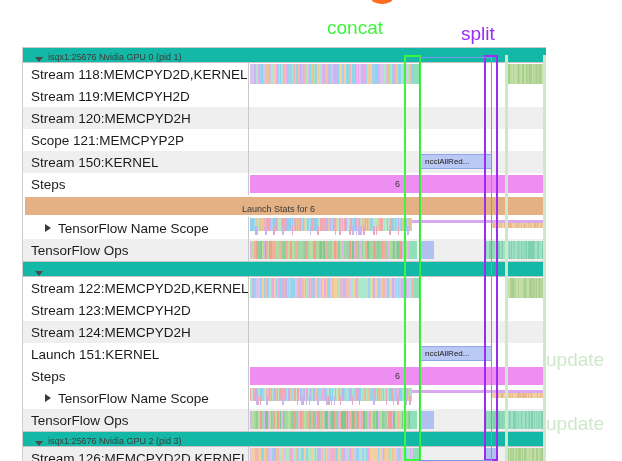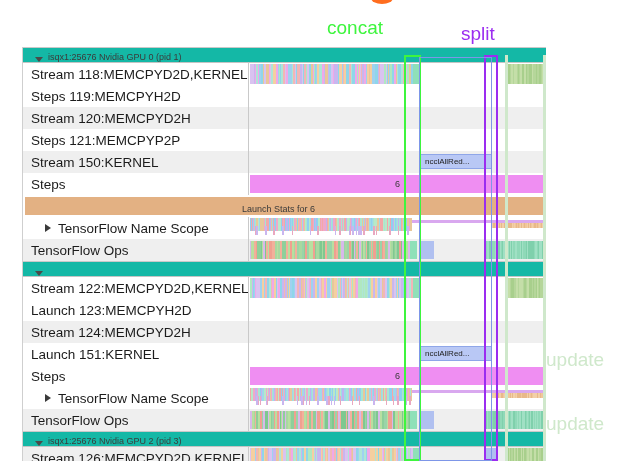--- a/index.html
+++ b/index.html
@@ -180,33 +180,33 @@
           <span>Stream 118:MEMCPYD2D,KERNEL,ME</span>
         </div>
         <div class="trk">
           <div class="stripes" style="left: 0.3367%; width: 54.8822%; top: 1px; bottom: 1px; background: linear-gradient(90deg, rgb(217, 195, 240) 0%, rgb(217, 195, 240) 1.21%, rgb(217, 195, 240) 1.21%, rgb(217, 195, 240) 2.31%, rgb(201, 182, 239) 2.31%, rgb(201, 182, 239) 2.78%, rgb(240, 168, 232) 2.78%, rgb(240, 168, 232) 3.51%, rgb(174, 230, 214) 3.51%, rgb(174, 230, 214) 4.68%, rgb(240, 168, 232) 4.68%, rgb(240, 168, 232) 5.74%, rgb(159, 210, 240) 5.74%, rgb(159, 210, 240) 7.01%, rgb(143, 214, 234) 7.01%, rgb(143, 214, 234) 7.99%, rgb(232, 199, 154) 7.99%, rgb(232, 199, 154) 8.65%, rgb(217, 195, 240) 8.65%, rgb(217, 195, 240) 9.64%, rgb(232, 199, 154) 9.64%, rgb(232, 199, 154) 10.34%, rgb(232, 199, 154) 10.34%, rgb(232, 199, 154) 11.56%, rgb(240, 168, 232) 11.56%, rgb(240, 168, 232) 12.17%, rgb(217, 195, 240) 12.17%, rgb(217, 195, 240) 12.81%, rgb(174, 230, 214) 12.81%, rgb(174, 230, 214) 14.06%, rgb(245, 207, 160) 14.06%, rgb(245, 207, 160) 14.95%, rgb(245, 207, 160) 14.95%, rgb(245, 207, 160) 15.79%, rgb(240, 168, 232) 15.79%, rgb(240, 168, 232) 16.94%, rgb(159, 210, 240) 16.94%, rgb(159, 210, 240) 17.72%, rgb(176, 232, 192) 17.72%, rgb(176, 232, 192) 18.53%, rgb(143, 214, 234) 18.53%, rgb(143, 214, 234) 19.01%, rgb(174, 230, 214) 19.01%, rgb(174, 230, 214) 20.11%, rgb(242, 182, 182) 20.11%, rgb(242, 182, 182) 21.33%, rgb(217, 195, 240) 21.33%, rgb(217, 195, 240) 21.85%, rgb(240, 168, 232) 21.85%, rgb(240, 168, 232) 23.16%, rgb(159, 210, 240) 23.16%, rgb(159, 210, 240) 23.66%, rgb(159, 210, 240) 23.66%, rgb(159, 210, 240) 24.93%, rgb(159, 210, 240) 24.93%, rgb(159, 210, 240) 25.62%, rgb(174, 230, 214) 25.62%, rgb(174, 230, 214) 26.25%, rgb(242, 182, 182) 26.25%, rgb(242, 182, 182) 27.32%, rgb(217, 195, 240) 27.32%, rgb(217, 195, 240) 27.96%, rgb(143, 214, 234) 27.96%, rgb(143, 214, 234) 28.87%, rgb(242, 182, 182) 28.87%, rgb(242, 182, 182) 29.7%, rgb(242, 182, 182) 29.7%, rgb(242, 182, 182) 30.92%, rgb(201, 182, 239) 30.92%, rgb(201, 182, 239) 31.78%, rgb(217, 195, 240) 31.78%, rgb(217, 195, 240) 32.6%, rgb(143, 214, 234) 32.6%, rgb(143, 214, 234) 33.17%, rgb(242, 182, 182) 33.17%, rgb(242, 182, 182) 33.86%, rgb(242, 182, 182) 33.86%, rgb(242, 182, 182) 34.33%, rgb(176, 232, 192) 34.33%, rgb(176, 232, 192) 35.08%, rgb(217, 195, 240) 35.08%, rgb(217, 195, 240) 36.35%, rgb(143, 214, 234) 36.35%, rgb(143, 214, 234) 37.35%, rgb(232, 199, 154) 37.35%, rgb(232, 199, 154) 38.66%, rgb(240, 168, 232) 38.66%, rgb(240, 168, 232) 39.49%, rgb(176, 232, 192) 39.49%, rgb(176, 232, 192) 40.04%, rgb(143, 214, 234) 40.04%, rgb(143, 214, 234) 40.56%, rgb(159, 210, 240) 40.56%, rgb(159, 210, 240) 41.16%, rgb(245, 207, 160) 41.16%, rgb(245, 207, 160) 42.56%, rgb(174, 230, 214) 42.56%, rgb(174, 230, 214) 43.09%, rgb(174, 230, 214) 43.09%, rgb(174, 230, 214) 44.4%, rgb(240, 168, 232) 44.4%, rgb(240, 168, 232) 45.32%, rgb(201, 182, 239) 45.32%, rgb(201, 182, 239) 46.3%, rgb(232, 199, 154) 46.3%, rgb(232, 199, 154) 47.61%, rgb(201, 182, 239) 47.61%, rgb(201, 182, 239) 48.5%, rgb(159, 210, 240) 48.5%, rgb(159, 210, 240) 49.83%, rgb(217, 195, 240) 49.83%, rgb(217, 195, 240) 51.08%, rgb(240, 168, 232) 51.08%, rgb(240, 168, 232) 51.61%, rgb(201, 182, 239) 51.61%, rgb(201, 182, 239) 53.01%, rgb(201, 182, 239) 53.01%, rgb(201, 182, 239) 54.14%, rgb(143, 214, 234) 54.14%, rgb(143, 214, 234) 54.85%, rgb(245, 207, 160) 54.85%, rgb(245, 207, 160) 56.17%, rgb(159, 210, 240) 56.17%, rgb(159, 210, 240) 57.13%, rgb(242, 182, 182) 57.13%, rgb(242, 182, 182) 57.93%, rgb(245, 207, 160) 57.93%, rgb(245, 207, 160) 58.77%, rgb(143, 214, 234) 58.77%, rgb(143, 214, 234) 59.82%, rgb(143, 214, 234) 59.82%, rgb(143, 214, 234) 60.49%, rgb(242, 182, 182) 60.49%, rgb(242, 182, 182) 61.69%, rgb(174, 230, 214) 61.69%, rgb(174, 230, 214) 62.83%, rgb(143, 214, 234) 62.83%, rgb(143, 214, 234) 64.15%, rgb(240, 168, 232) 64.15%, rgb(240, 168, 232) 65.39%, rgb(176, 232, 192) 65.39%, rgb(176, 232, 192) 66.06%, rgb(240, 168, 232) 66.06%, rgb(240, 168, 232) 66.77%, rgb(245, 207, 160) 66.77%, rgb(245, 207, 160) 67.6%, rgb(217, 195, 240) 67.6%, rgb(217, 195, 240) 68.28%, rgb(242, 182, 182) 68.28%, rgb(242, 182, 182) 68.76%, rgb(201, 182, 239) 68.76%, rgb(201, 182, 239) 70.07%, rgb(240, 168, 232) 70.07%, rgb(240, 168, 232) 70.97%, rgb(159, 210, 240) 70.97%, rgb(159, 210, 240) 71.93%, rgb(245, 207, 160) 71.93%, rgb(245, 207, 160) 73.14%, rgb(232, 199, 154) 73.14%, rgb(232, 199, 154) 73.72%, rgb(245, 207, 160) 73.72%, rgb(245, 207, 160) 75.01%, rgb(159, 210, 240) 75.01%, rgb(159, 210, 240) 76.39%, rgb(232, 199, 154) 76.39%, rgb(232, 199, 154) 76.88%, rgb(143, 214, 234) 76.88%, rgb(143, 214, 234) 77.51%, rgb(143, 214, 234) 77.51%, rgb(143, 214, 234) 78.29%, rgb(201, 182, 239) 78.29%, rgb(201, 182, 239) 78.94%, rgb(242, 182, 182) 78.94%, rgb(242, 182, 182) 79.67%, rgb(217, 195, 240) 79.67%, rgb(217, 195, 240) 80.98%, rgb(217, 195, 240) 80.98%, rgb(217, 195, 240) 82.21%, rgb(176, 232, 192) 82.21%, rgb(176, 232, 192) 83.21%, rgb(217, 195, 240) 83.21%, rgb(217, 195, 240) 84.01%, rgb(143, 214, 234) 84.01%, rgb(143, 214, 234) 84.8%, rgb(232, 199, 154) 84.8%, rgb(232, 199, 154) 85.35%, rgb(159, 210, 240) 85.35%, rgb(159, 210, 240) 85.94%, rgb(176, 232, 192) 85.94%, rgb(176, 232, 192) 87.31%, rgb(143, 214, 234) 87.31%, rgb(143, 214, 234) 88.45%, rgb(240, 168, 232) 88.45%, rgb(240, 168, 232) 89.38%, rgb(232, 199, 154) 89.38%, rgb(232, 199, 154) 90.1%, rgb(174, 230, 214) 90.1%, rgb(174, 230, 214) 90.65%, rgb(143, 214, 234) 90.65%, rgb(143, 214, 234) 91.28%, rgb(143, 214, 234) 91.28%, rgb(143, 214, 234) 92.58%, rgb(174, 230, 214) 92.58%, rgb(174, 230, 214) 93.59%, rgb(242, 182, 182) 93.59%, rgb(242, 182, 182) 94.72%, rgb(174, 230, 214) 94.72%, rgb(174, 230, 214) 95.34%, rgb(217, 195, 240) 95.34%, rgb(217, 195, 240) 96.34%, rgb(176, 232, 192) 96.34%, rgb(176, 232, 192) 97.59%, rgb(232, 199, 154) 97.59%, rgb(232, 199, 154) 98.74%, rgb(143, 214, 234) 98.74%, rgb(143, 214, 234) 99.2%, rgb(201, 182, 239) 99.2%, rgb(201, 182, 239) 99.68%, rgb(143, 214, 234) 99.68%, rgb(143, 214, 234) 100%);"></div>
           <div class="bar" style="left: 55.2189%; width: 2.3569%; background: rgb(143, 224, 184); top: 1px; bottom: auto; height: 20px;"></div>
           <div class="stripes" style="left: 86.8687%; width: 13.1313%; top: 1px; bottom: 1px; background: linear-gradient(90deg, rgb(181, 214, 154) 0%, rgb(181, 214, 154) 1.59%, rgb(181, 214, 154) 1.59%, rgb(181, 214, 154) 2.76%, rgb(168, 207, 140) 2.76%, rgb(168, 207, 140) 3.6%, rgb(168, 207, 140) 3.6%, rgb(168, 207, 140) 4.9%, rgb(181, 214, 154) 4.9%, rgb(181, 214, 154) 5.95%, rgb(168, 207, 140) 5.95%, rgb(168, 207, 140) 6.64%, rgb(168, 207, 140) 6.64%, rgb(168, 207, 140) 7.89%, rgb(168, 207, 140) 7.89%, rgb(168, 207, 140) 8.94%, rgb(181, 214, 154) 8.94%, rgb(181, 214, 154) 9.77%, rgb(168, 207, 140) 9.77%, rgb(168, 207, 140) 10.42%, rgb(196, 222, 168) 10.42%, rgb(196, 222, 168) 11.96%, rgb(196, 222, 168) 11.96%, rgb(196, 222, 168) 13.19%, rgb(196, 222, 168) 13.19%, rgb(196, 222, 168) 14.71%, rgb(196, 222, 168) 14.71%, rgb(196, 222, 168) 16.15%, rgb(181, 214, 154) 16.15%, rgb(181, 214, 154) 17.48%, rgb(196, 222, 168) 17.48%, rgb(196, 222, 168) 18.27%, rgb(196, 222, 168) 18.27%, rgb(196, 222, 168) 19.82%, rgb(181, 214, 154) 19.82%, rgb(181, 214, 154) 21.09%, rgb(196, 222, 168) 21.09%, rgb(196, 222, 168) 22.44%, rgb(168, 207, 140) 22.44%, rgb(168, 207, 140) 23.83%, rgb(196, 222, 168) 23.83%, rgb(196, 222, 168) 25.18%, rgb(196, 222, 168) 25.18%, rgb(196, 222, 168) 26.22%, rgb(181, 214, 154) 26.22%, rgb(181, 214, 154) 26.95%, rgb(168, 207, 140) 26.95%, rgb(168, 207, 140) 28.35%, rgb(168, 207, 140) 28.35%, rgb(168, 207, 140) 29.83%, rgb(168, 207, 140) 29.83%, rgb(168, 207, 140) 31.2%, rgb(181, 214, 154) 31.2%, rgb(181, 214, 154) 32.34%, rgb(181, 214, 154) 32.34%, rgb(181, 214, 154) 33.31%, rgb(196, 222, 168) 33.31%, rgb(196, 222, 168) 34.74%, rgb(168, 207, 140) 34.74%, rgb(168, 207, 140) 35.8%, rgb(181, 214, 154) 35.8%, rgb(181, 214, 154) 37.04%, rgb(196, 222, 168) 37.04%, rgb(196, 222, 168) 37.88%, rgb(168, 207, 140) 37.88%, rgb(168, 207, 140) 39.13%, rgb(168, 207, 140) 39.13%, rgb(168, 207, 140) 40.7%, rgb(181, 214, 154) 40.7%, rgb(181, 214, 154) 41.6%, rgb(168, 207, 140) 41.6%, rgb(168, 207, 140) 42.68%, rgb(168, 207, 140) 42.68%, rgb(168, 207, 140) 43.73%, rgb(196, 222, 168) 43.73%, rgb(196, 222, 168) 45.26%, rgb(181, 214, 154) 45.26%, rgb(181, 214, 154) 45.86%, rgb(168, 207, 140) 45.86%, rgb(168, 207, 140) 47.03%, rgb(196, 222, 168) 47.03%, rgb(196, 222, 168) 48.54%, rgb(168, 207, 140) 48.54%, rgb(168, 207, 140) 49.58%, rgb(168, 207, 140) 49.58%, rgb(168, 207, 140) 51.09%, rgb(168, 207, 140) 51.09%, rgb(168, 207, 140) 52.32%, rgb(181, 214, 154) 52.32%, rgb(181, 214, 154) 53.07%, rgb(168, 207, 140) 53.07%, rgb(168, 207, 140) 54.28%, rgb(181, 214, 154) 54.28%, rgb(181, 214, 154) 55.83%, rgb(168, 207, 140) 55.83%, rgb(168, 207, 140) 57.34%, rgb(168, 207, 140) 57.34%, rgb(168, 207, 140) 58.04%, rgb(181, 214, 154) 58.04%, rgb(181, 214, 154) 59.35%, rgb(196, 222, 168) 59.35%, rgb(196, 222, 168) 59.98%, rgb(168, 207, 140) 59.98%, rgb(168, 207, 140) 61.41%, rgb(168, 207, 140) 61.41%, rgb(168, 207, 140) 62.84%, rgb(196, 222, 168) 62.84%, rgb(196, 222, 168) 63.8%, rgb(196, 222, 168) 63.8%, rgb(196, 222, 168) 64.53%, rgb(196, 222, 168) 64.53%, rgb(196, 222, 168) 65.56%, rgb(181, 214, 154) 65.56%, rgb(181, 214, 154) 66.32%, rgb(168, 207, 140) 66.32%, rgb(168, 207, 140) 67.29%, rgb(181, 214, 154) 67.29%, rgb(181, 214, 154) 68.03%, rgb(196, 222, 168) 68.03%, rgb(196, 222, 168) 69.1%, rgb(181, 214, 154) 69.1%, rgb(181, 214, 154) 69.78%, rgb(181, 214, 154) 69.78%, rgb(181, 214, 154) 70.78%, rgb(181, 214, 154) 70.78%, rgb(181, 214, 154) 71.64%, rgb(181, 214, 154) 71.64%, rgb(181, 214, 154) 72.89%, rgb(181, 214, 154) 72.89%, rgb(181, 214, 154) 74.41%, rgb(168, 207, 140) 74.41%, rgb(168, 207, 140) 75.68%, rgb(196, 222, 168) 75.68%, rgb(196, 222, 168) 76.5%, rgb(181, 214, 154) 76.5%, rgb(181, 214, 154) 77.55%, rgb(181, 214, 154) 77.55%, rgb(181, 214, 154) 78.9%, rgb(196, 222, 168) 78.9%, rgb(196, 222, 168) 79.54%, rgb(168, 207, 140) 79.54%, rgb(168, 207, 140) 80.33%, rgb(181, 214, 154) 80.33%, rgb(181, 214, 154) 81.88%, rgb(196, 222, 168) 81.88%, rgb(196, 222, 168) 82.9%, rgb(168, 207, 140) 82.9%, rgb(168, 207, 140) 83.96%, rgb(168, 207, 140) 83.96%, rgb(168, 207, 140) 84.85%, rgb(168, 207, 140) 84.85%, rgb(168, 207, 140) 85.86%, rgb(168, 207, 140) 85.86%, rgb(168, 207, 140) 86.97%, rgb(196, 222, 168) 86.97%, rgb(196, 222, 168) 88.34%, rgb(181, 214, 154) 88.34%, rgb(181, 214, 154) 89.11%, rgb(181, 214, 154) 89.11%, rgb(181, 214, 154) 89.82%, rgb(196, 222, 168) 89.82%, rgb(196, 222, 168) 90.69%, rgb(196, 222, 168) 90.69%, rgb(196, 222, 168) 92.05%, rgb(181, 214, 154) 92.05%, rgb(181, 214, 154) 92.94%, rgb(181, 214, 154) 92.94%, rgb(181, 214, 154) 94.46%, rgb(196, 222, 168) 94.46%, rgb(196, 222, 168) 95.85%, rgb(196, 222, 168) 95.85%, rgb(196, 222, 168) 97.1%, rgb(181, 214, 154) 97.1%, rgb(181, 214, 154) 97.84%, rgb(168, 207, 140) 97.84%, rgb(168, 207, 140) 99.13%, rgb(181, 214, 154) 99.13%, rgb(181, 214, 154) 99.91%, rgb(168, 207, 140) 99.91%, rgb(168, 207, 140) 100%);"></div>
         </div>
       </div>
       <div class="row">
         <div class="lbl">
-          <span>Steps 119:MEMCPYH2D</span>
+          <span>Stream 119:MEMCPYH2D</span>
         </div>
         <div class="trk"></div>
       </div>
       <div class="row alt">
         <div class="lbl">
           <span>Stream 120:MEMCPYD2H</span>
         </div>
         <div class="trk"></div>
       </div>
       <div class="row">
         <div class="lbl">
-          <span>Steps 121:MEMCPYP2P</span>
+          <span>Scope 121:MEMCPYP2P</span>
         </div>
         <div class="trk"></div>
       </div>
       <div class="row alt">
         <div class="lbl">
           <span>Stream 150:KERNEL</span>
         </div>
         <div class="trk">
           <div class="nccl-box" style="left: 57.5758%; width: 24.2424%;">
             <span>ncclAllRed...</span>
@@ -285,21 +285,21 @@
           <span>Stream 122:MEMCPYD2D,KERNEL,MI</span>
         </div>
         <div class="trk">
           <div class="stripes" style="left: 0.3367%; width: 54.8822%; top: 1px; bottom: 1px; background: linear-gradient(90deg, rgb(176, 232, 192) 0%, rgb(176, 232, 192) 1.28%, rgb(201, 182, 239) 1.28%, rgb(201, 182, 239) 1.82%, rgb(143, 214, 234) 1.82%, rgb(143, 214, 234) 2.42%, rgb(159, 210, 240) 2.42%, rgb(159, 210, 240) 2.9%, rgb(174, 230, 214) 2.9%, rgb(174, 230, 214) 3.36%, rgb(240, 168, 232) 3.36%, rgb(240, 168, 232) 3.89%, rgb(217, 195, 240) 3.89%, rgb(217, 195, 240) 5.23%, rgb(217, 195, 240) 5.23%, rgb(217, 195, 240) 6.24%, rgb(159, 210, 240) 6.24%, rgb(159, 210, 240) 7.55%, rgb(245, 207, 160) 7.55%, rgb(245, 207, 160) 8.48%, rgb(159, 210, 240) 8.48%, rgb(159, 210, 240) 9.06%, rgb(242, 182, 182) 9.06%, rgb(242, 182, 182) 10.46%, rgb(143, 214, 234) 10.46%, rgb(143, 214, 234) 11.75%, rgb(174, 230, 214) 11.75%, rgb(174, 230, 214) 12.8%, rgb(242, 182, 182) 12.8%, rgb(242, 182, 182) 13.31%, rgb(240, 168, 232) 13.31%, rgb(240, 168, 232) 14.65%, rgb(245, 207, 160) 14.65%, rgb(245, 207, 160) 15.75%, rgb(143, 214, 234) 15.75%, rgb(143, 214, 234) 16.62%, rgb(217, 195, 240) 16.62%, rgb(217, 195, 240) 17.43%, rgb(240, 168, 232) 17.43%, rgb(240, 168, 232) 18.57%, rgb(143, 214, 234) 18.57%, rgb(143, 214, 234) 19.78%, rgb(201, 182, 239) 19.78%, rgb(201, 182, 239) 20.71%, rgb(242, 182, 182) 20.71%, rgb(242, 182, 182) 21.47%, rgb(201, 182, 239) 21.47%, rgb(201, 182, 239) 22.41%, rgb(232, 199, 154) 22.41%, rgb(232, 199, 154) 23.44%, rgb(159, 210, 240) 23.44%, rgb(159, 210, 240) 24.13%, rgb(245, 207, 160) 24.13%, rgb(245, 207, 160) 24.78%, rgb(159, 210, 240) 24.78%, rgb(159, 210, 240) 26.02%, rgb(143, 214, 234) 26.02%, rgb(143, 214, 234) 26.91%, rgb(159, 210, 240) 26.91%, rgb(159, 210, 240) 27.89%, rgb(217, 195, 240) 27.89%, rgb(217, 195, 240) 28.88%, rgb(242, 182, 182) 28.88%, rgb(242, 182, 182) 30.14%, rgb(201, 182, 239) 30.14%, rgb(201, 182, 239) 30.8%, rgb(201, 182, 239) 30.8%, rgb(201, 182, 239) 31.4%, rgb(232, 199, 154) 31.4%, rgb(232, 199, 154) 32.18%, rgb(242, 182, 182) 32.18%, rgb(242, 182, 182) 32.93%, rgb(245, 207, 160) 32.93%, rgb(245, 207, 160) 33.64%, rgb(201, 182, 239) 33.64%, rgb(201, 182, 239) 34.46%, rgb(176, 232, 192) 34.46%, rgb(176, 232, 192) 34.92%, rgb(217, 195, 240) 34.92%, rgb(217, 195, 240) 36.03%, rgb(240, 168, 232) 36.03%, rgb(240, 168, 232) 36.52%, rgb(242, 182, 182) 36.52%, rgb(242, 182, 182) 37.18%, rgb(242, 182, 182) 37.18%, rgb(242, 182, 182) 37.68%, rgb(159, 210, 240) 37.68%, rgb(159, 210, 240) 38.41%, rgb(201, 182, 239) 38.41%, rgb(201, 182, 239) 39.19%, rgb(201, 182, 239) 39.19%, rgb(201, 182, 239) 39.96%, rgb(245, 207, 160) 39.96%, rgb(245, 207, 160) 41.22%, rgb(159, 210, 240) 41.22%, rgb(159, 210, 240) 42.47%, rgb(217, 195, 240) 42.47%, rgb(217, 195, 240) 43.73%, rgb(242, 182, 182) 43.73%, rgb(242, 182, 182) 44.37%, rgb(245, 207, 160) 44.37%, rgb(245, 207, 160) 45.14%, rgb(240, 168, 232) 45.14%, rgb(240, 168, 232) 46.35%, rgb(245, 207, 160) 46.35%, rgb(245, 207, 160) 47.54%, rgb(159, 210, 240) 47.54%, rgb(159, 210, 240) 48.89%, rgb(217, 195, 240) 48.89%, rgb(217, 195, 240) 49.68%, rgb(176, 232, 192) 49.68%, rgb(176, 232, 192) 50.5%, rgb(232, 199, 154) 50.5%, rgb(232, 199, 154) 51.63%, rgb(245, 207, 160) 51.63%, rgb(245, 207, 160) 52.22%, rgb(245, 207, 160) 52.22%, rgb(245, 207, 160) 53.61%, rgb(217, 195, 240) 53.61%, rgb(217, 195, 240) 54.18%, rgb(176, 232, 192) 54.18%, rgb(176, 232, 192) 55.42%, rgb(242, 182, 182) 55.42%, rgb(242, 182, 182) 56.08%, rgb(159, 210, 240) 56.08%, rgb(159, 210, 240) 56.65%, rgb(217, 195, 240) 56.65%, rgb(217, 195, 240) 57.33%, rgb(201, 182, 239) 57.33%, rgb(201, 182, 239) 58.17%, rgb(232, 199, 154) 58.17%, rgb(232, 199, 154) 58.72%, rgb(242, 182, 182) 58.72%, rgb(242, 182, 182) 59.33%, rgb(174, 230, 214) 59.33%, rgb(174, 230, 214) 59.95%, rgb(232, 199, 154) 59.95%, rgb(232, 199, 154) 60.91%, rgb(217, 195, 240) 60.91%, rgb(217, 195, 240) 61.89%, rgb(245, 207, 160) 61.89%, rgb(245, 207, 160) 62.55%, rgb(176, 232, 192) 62.55%, rgb(176, 232, 192) 63.45%, rgb(245, 207, 160) 63.45%, rgb(245, 207, 160) 64.63%, rgb(242, 182, 182) 64.63%, rgb(242, 182, 182) 65.2%, rgb(240, 168, 232) 65.2%, rgb(240, 168, 232) 66.47%, rgb(176, 232, 192) 66.47%, rgb(176, 232, 192) 67.43%, rgb(176, 232, 192) 67.43%, rgb(176, 232, 192) 68.7%, rgb(174, 230, 214) 68.7%, rgb(174, 230, 214) 69.18%, rgb(176, 232, 192) 69.18%, rgb(176, 232, 192) 69.68%, rgb(174, 230, 214) 69.68%, rgb(174, 230, 214) 70.73%, rgb(176, 232, 192) 70.73%, rgb(176, 232, 192) 71.79%, rgb(174, 230, 214) 71.79%, rgb(174, 230, 214) 72.53%, rgb(159, 210, 240) 72.53%, rgb(159, 210, 240) 73.5%, rgb(176, 232, 192) 73.5%, rgb(176, 232, 192) 74.33%, rgb(245, 207, 160) 74.33%, rgb(245, 207, 160) 75.47%, rgb(201, 182, 239) 75.47%, rgb(201, 182, 239) 76.8%, rgb(245, 207, 160) 76.8%, rgb(245, 207, 160) 77.94%, rgb(217, 195, 240) 77.94%, rgb(217, 195, 240) 78.69%, rgb(159, 210, 240) 78.69%, rgb(159, 210, 240) 79.73%, rgb(217, 195, 240) 79.73%, rgb(217, 195, 240) 81.01%, rgb(232, 199, 154) 81.01%, rgb(232, 199, 154) 81.75%, rgb(242, 182, 182) 81.75%, rgb(242, 182, 182) 82.87%, rgb(217, 195, 240) 82.87%, rgb(217, 195, 240) 83.91%, rgb(143, 214, 234) 83.91%, rgb(143, 214, 234) 85.14%, rgb(176, 232, 192) 85.14%, rgb(176, 232, 192) 85.81%, rgb(245, 207, 160) 85.81%, rgb(245, 207, 160) 86.96%, rgb(201, 182, 239) 86.96%, rgb(201, 182, 239) 88.25%, rgb(217, 195, 240) 88.25%, rgb(217, 195, 240) 88.92%, rgb(217, 195, 240) 88.92%, rgb(217, 195, 240) 89.45%, rgb(159, 210, 240) 89.45%, rgb(159, 210, 240) 89.97%, rgb(245, 207, 160) 89.97%, rgb(245, 207, 160) 90.7%, rgb(143, 214, 234) 90.7%, rgb(143, 214, 234) 91.53%, rgb(217, 195, 240) 91.53%, rgb(217, 195, 240) 92.89%, rgb(201, 182, 239) 92.89%, rgb(201, 182, 239) 93.91%, rgb(159, 210, 240) 93.91%, rgb(159, 210, 240) 94.88%, rgb(240, 168, 232) 94.88%, rgb(240, 168, 232) 95.49%, rgb(201, 182, 239) 95.49%, rgb(201, 182, 239) 96.47%, rgb(217, 195, 240) 96.47%, rgb(217, 195, 240) 97.34%, rgb(174, 230, 214) 97.34%, rgb(174, 230, 214) 98.73%, rgb(242, 182, 182) 98.73%, rgb(242, 182, 182) 99.82%, rgb(159, 210, 240) 99.82%, rgb(159, 210, 240) 100%);"></div>
           <div class="bar" style="left: 55.2189%; width: 2.3569%; background: rgb(143, 224, 184); top: 1px; bottom: auto; height: 20px;"></div>
           <div class="stripes" style="left: 86.8687%; width: 13.1313%; top: 1px; bottom: 1px; background: linear-gradient(90deg, rgb(168, 207, 140) 0%, rgb(168, 207, 140) 0.68%, rgb(181, 214, 154) 0.68%, rgb(181, 214, 154) 1.64%, rgb(168, 207, 140) 1.64%, rgb(168, 207, 140) 2.47%, rgb(196, 222, 168) 2.47%, rgb(196, 222, 168) 3.98%, rgb(181, 214, 154) 3.98%, rgb(181, 214, 154) 5.48%, rgb(168, 207, 140) 5.48%, rgb(168, 207, 140) 6.3%, rgb(196, 222, 168) 6.3%, rgb(196, 222, 168) 7.62%, rgb(181, 214, 154) 7.62%, rgb(181, 214, 154) 8.98%, rgb(196, 222, 168) 8.98%, rgb(196, 222, 168) 10.32%, rgb(168, 207, 140) 10.32%, rgb(168, 207, 140) 11.37%, rgb(168, 207, 140) 11.37%, rgb(168, 207, 140) 11.99%, rgb(168, 207, 140) 11.99%, rgb(168, 207, 140) 13.19%, rgb(168, 207, 140) 13.19%, rgb(168, 207, 140) 14.77%, rgb(181, 214, 154) 14.77%, rgb(181, 214, 154) 15.79%, rgb(168, 207, 140) 15.79%, rgb(168, 207, 140) 16.84%, rgb(181, 214, 154) 16.84%, rgb(181, 214, 154) 18.37%, rgb(168, 207, 140) 18.37%, rgb(168, 207, 140) 19.01%, rgb(181, 214, 154) 19.01%, rgb(181, 214, 154) 20.1%, rgb(196, 222, 168) 20.1%, rgb(196, 222, 168) 21.51%, rgb(181, 214, 154) 21.51%, rgb(181, 214, 154) 22.95%, rgb(196, 222, 168) 22.95%, rgb(196, 222, 168) 23.96%, rgb(196, 222, 168) 23.96%, rgb(196, 222, 168) 24.6%, rgb(168, 207, 140) 24.6%, rgb(168, 207, 140) 25.79%, rgb(196, 222, 168) 25.79%, rgb(196, 222, 168) 27.06%, rgb(196, 222, 168) 27.06%, rgb(196, 222, 168) 28.25%, rgb(196, 222, 168) 28.25%, rgb(196, 222, 168) 29.08%, rgb(181, 214, 154) 29.08%, rgb(181, 214, 154) 30.52%, rgb(168, 207, 140) 30.52%, rgb(168, 207, 140) 31.33%, rgb(196, 222, 168) 31.33%, rgb(196, 222, 168) 32.32%, rgb(196, 222, 168) 32.32%, rgb(196, 222, 168) 33.86%, rgb(181, 214, 154) 33.86%, rgb(181, 214, 154) 34.53%, rgb(196, 222, 168) 34.53%, rgb(196, 222, 168) 35.35%, rgb(168, 207, 140) 35.35%, rgb(168, 207, 140) 36.39%, rgb(196, 222, 168) 36.39%, rgb(196, 222, 168) 37.97%, rgb(196, 222, 168) 37.97%, rgb(196, 222, 168) 39.37%, rgb(196, 222, 168) 39.37%, rgb(196, 222, 168) 40.77%, rgb(168, 207, 140) 40.77%, rgb(168, 207, 140) 41.68%, rgb(181, 214, 154) 41.68%, rgb(181, 214, 154) 42.32%, rgb(168, 207, 140) 42.32%, rgb(168, 207, 140) 43.16%, rgb(168, 207, 140) 43.16%, rgb(168, 207, 140) 43.81%, rgb(196, 222, 168) 43.81%, rgb(196, 222, 168) 44.85%, rgb(168, 207, 140) 44.85%, rgb(168, 207, 140) 45.5%, rgb(168, 207, 140) 45.5%, rgb(168, 207, 140) 46.21%, rgb(181, 214, 154) 46.21%, rgb(181, 214, 154) 47.07%, rgb(168, 207, 140) 47.07%, rgb(168, 207, 140) 48.41%, rgb(196, 222, 168) 48.41%, rgb(196, 222, 168) 49.59%, rgb(181, 214, 154) 49.59%, rgb(181, 214, 154) 50.81%, rgb(181, 214, 154) 50.81%, rgb(181, 214, 154) 51.89%, rgb(196, 222, 168) 51.89%, rgb(196, 222, 168) 53.1%, rgb(196, 222, 168) 53.1%, rgb(196, 222, 168) 53.97%, rgb(196, 222, 168) 53.97%, rgb(196, 222, 168) 55.03%, rgb(196, 222, 168) 55.03%, rgb(196, 222, 168) 56.2%, rgb(196, 222, 168) 56.2%, rgb(196, 222, 168) 57.13%, rgb(168, 207, 140) 57.13%, rgb(168, 207, 140) 58.58%, rgb(181, 214, 154) 58.58%, rgb(181, 214, 154) 60.05%, rgb(168, 207, 140) 60.05%, rgb(168, 207, 140) 60.76%, rgb(181, 214, 154) 60.76%, rgb(181, 214, 154) 62.12%, rgb(168, 207, 140) 62.12%, rgb(168, 207, 140) 62.84%, rgb(196, 222, 168) 62.84%, rgb(196, 222, 168) 63.95%, rgb(181, 214, 154) 63.95%, rgb(181, 214, 154) 65.06%, rgb(181, 214, 154) 65.06%, rgb(181, 214, 154) 66.52%, rgb(168, 207, 140) 66.52%, rgb(168, 207, 140) 67.21%, rgb(168, 207, 140) 67.21%, rgb(168, 207, 140) 68.76%, rgb(168, 207, 140) 68.76%, rgb(168, 207, 140) 70.25%, rgb(181, 214, 154) 70.25%, rgb(181, 214, 154) 71.3%, rgb(181, 214, 154) 71.3%, rgb(181, 214, 154) 72.27%, rgb(168, 207, 140) 72.27%, rgb(168, 207, 140) 73.01%, rgb(181, 214, 154) 73.01%, rgb(181, 214, 154) 74.32%, rgb(196, 222, 168) 74.32%, rgb(196, 222, 168) 75.37%, rgb(168, 207, 140) 75.37%, rgb(168, 207, 140) 76.26%, rgb(196, 222, 168) 76.26%, rgb(196, 222, 168) 77.25%, rgb(196, 222, 168) 77.25%, rgb(196, 222, 168) 78.41%, rgb(181, 214, 154) 78.41%, rgb(181, 214, 154) 79.73%, rgb(181, 214, 154) 79.73%, rgb(181, 214, 154) 80.81%, rgb(181, 214, 154) 80.81%, rgb(181, 214, 154) 82.23%, rgb(168, 207, 140) 82.23%, rgb(168, 207, 140) 82.84%, rgb(168, 207, 140) 82.84%, rgb(168, 207, 140) 83.74%, rgb(168, 207, 140) 83.74%, rgb(168, 207, 140) 84.66%, rgb(181, 214, 154) 84.66%, rgb(181, 214, 154) 85.52%, rgb(181, 214, 154) 85.52%, rgb(181, 214, 154) 86.21%, rgb(196, 222, 168) 86.21%, rgb(196, 222, 168) 87.02%, rgb(196, 222, 168) 87.02%, rgb(196, 222, 168) 87.98%, rgb(181, 214, 154) 87.98%, rgb(181, 214, 154) 89.12%, rgb(181, 214, 154) 89.12%, rgb(181, 214, 154) 90.55%, rgb(181, 214, 154) 90.55%, rgb(181, 214, 154) 91.75%, rgb(181, 214, 154) 91.75%, rgb(181, 214, 154) 93.26%, rgb(181, 214, 154) 93.26%, rgb(181, 214, 154) 94.75%, rgb(181, 214, 154) 94.75%, rgb(181, 214, 154) 96.34%, rgb(181, 214, 154) 96.34%, rgb(181, 214, 154) 97.5%, rgb(196, 222, 168) 97.5%, rgb(196, 222, 168) 98.61%, rgb(168, 207, 140) 98.61%, rgb(168, 207, 140) 99.56%, rgb(168, 207, 140) 99.56%, rgb(168, 207, 140) 100%);"></div>
         </div>
       </div>
       <div class="row">
         <div class="lbl">
-          <span>Launch 123:MEMCPYH2D</span>
+          <span>Stream 123:MEMCPYH2D</span>
         </div>
         <div class="trk"></div>
       </div>
       <div class="row alt">
         <div class="lbl">
           <span>Stream 124:MEMCPYD2H</span>
         </div>
         <div class="trk"></div>
       </div>
       <div class="row">

